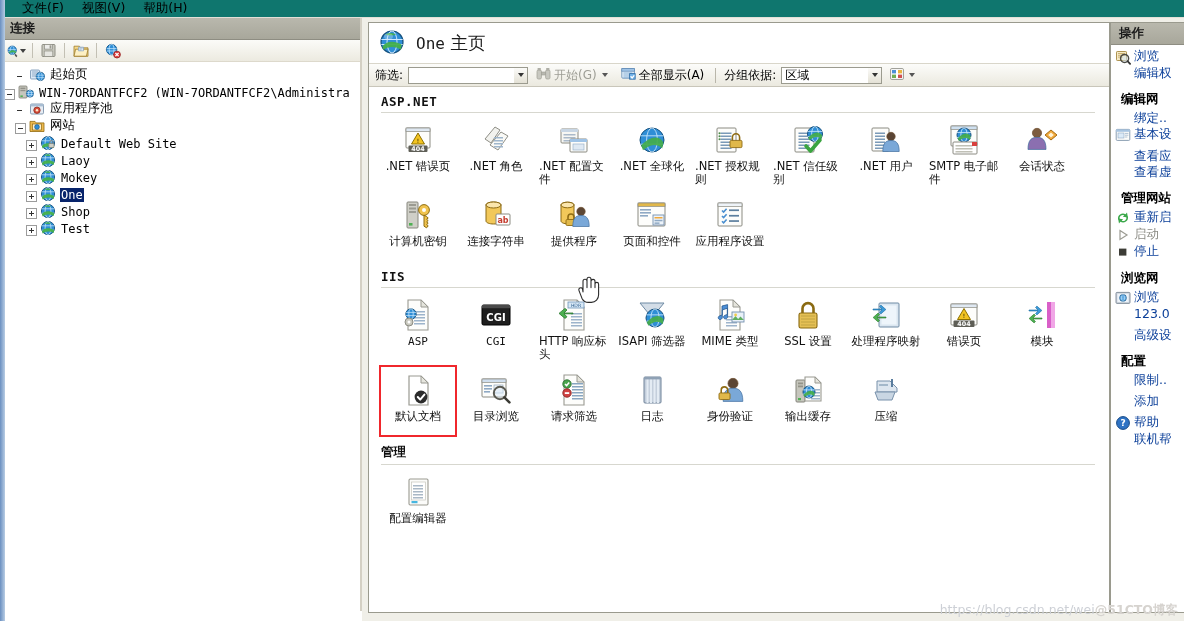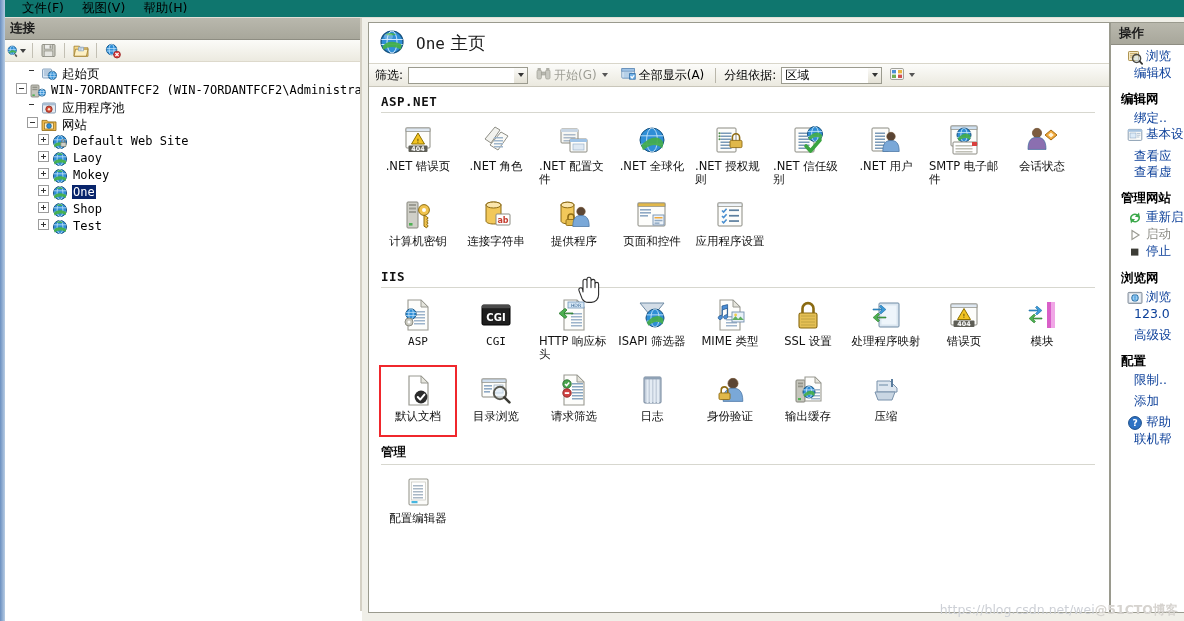--- a/index.html
+++ b/index.html
@@ -72,21 +72,21 @@
   .tb-sep { width:1px; height:15px; background:#c3c0b4; margin:0 3px; }
   .tb-caret {
     width:0;height:0;border-left:3px solid transparent;border-right:3px solid transparent;
     border-top:4px solid #404040; margin-left:1px;
   }
   .tree {
     flex: 1; overflow: hidden; padding: 4px 0 0 4px;
     font-family: "DejaVu Sans Mono","Liberation Mono",monospace;
     font-size: 12px; position: relative;
   }
-  .tnode { display:flex; align-items:flex-start; height:17px; white-space:nowrap; cursor:default;padding-left:12px; }
+  .tnode { display:flex; align-items:flex-end; height:17px; white-space:nowrap; cursor:default; }
   .expander {
     width:11px;height:11px;flex:0 0 11px;
     border:1px solid #9c9c9c;background:#fff;
     margin-right:3px; position:relative;
   }
   .expander::before{
     content:"";position:absolute;left:2px;top:4px;width:5px;height:1px;background:#333;
   }
   .expander.plus::after{
     content:"";position:absolute;left:4px;top:2px;width:1px;height:5px;background:#333;
@@ -193,21 +193,21 @@
     font-family:"DejaVu Sans",sans-serif;
   }
   .rp-list{flex:1;overflow:hidden;padding-top:3px;}
   .rp-group{
     font-weight:bold;font-size:12.5px;color:#000;
     padding:5px 0 2px 10px;white-space:nowrap;
     font-family:"DejaVu Sans",sans-serif;
   }
   .rp-item{
     display:flex;align-items:center;height:17px;
-    padding-left:16px;white-space:nowrap;cursor:default;
+    padding-left:4px;white-space:nowrap;cursor:default;
   }
   .rp-ico{width:16px;height:16px;flex:0 0 16px;margin-right:3px;}
   .rp-txt{
     font-size:12.5px;color:#0b3f99;
     font-family:"DejaVu Sans",sans-serif;
   }
   .rp-txt.dim{color:#8b8b84;}
   .rp-sep{height:5px;}
   .rp-sub{
     font-size:12.5px;color:#0b3f99;padding-left:23px;white-space:nowrap;

